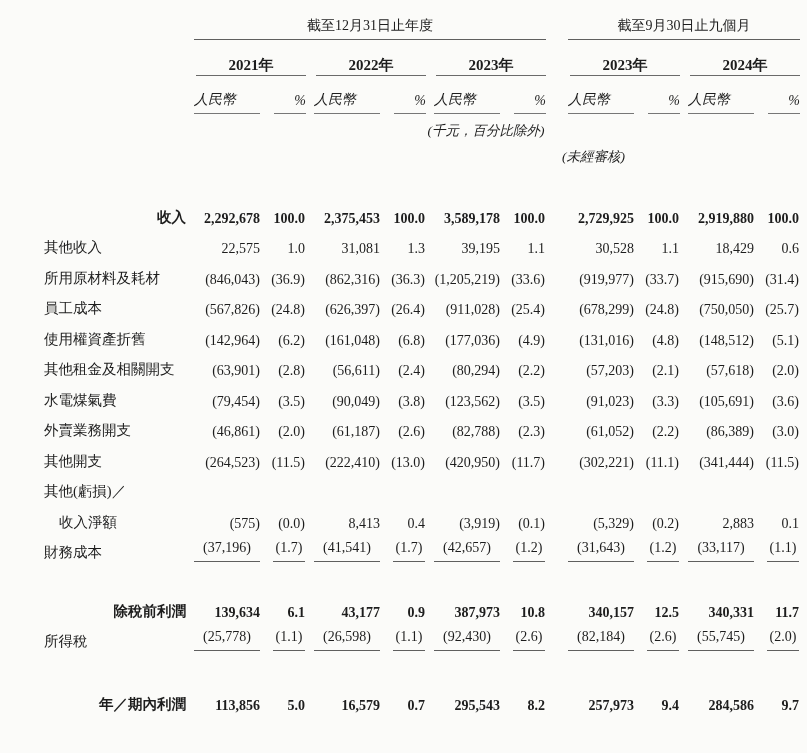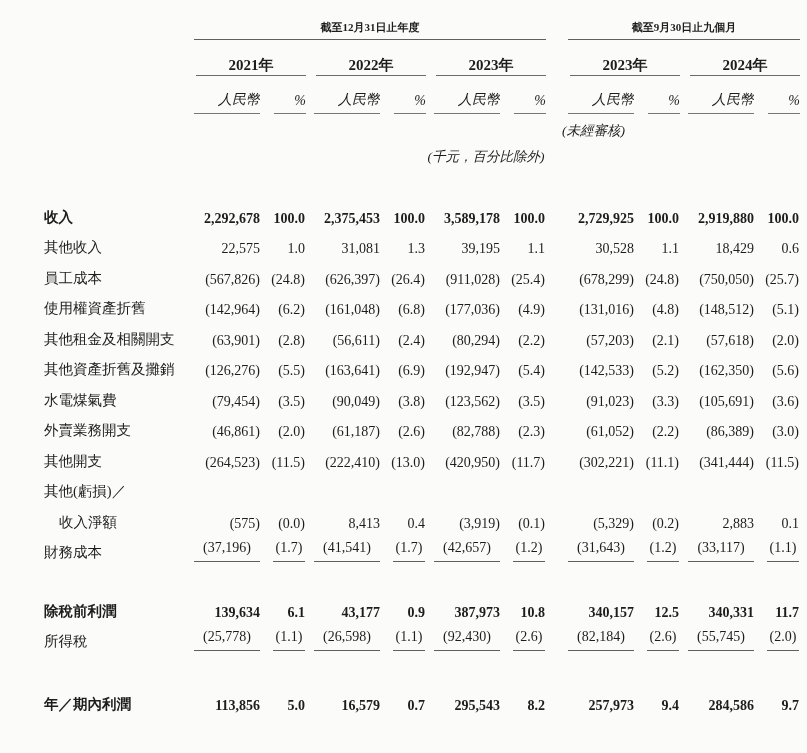--- a/index.html
+++ b/index.html
@@ -15,54 +15,54 @@
     border-collapse:collapse;
     table-layout:fixed;
     width:756px;
     font-size:14px;
   }
   td{padding:0;vertical-align:bottom;overflow:hidden;white-space:nowrap;}
 
   
   tr.section-row td{height:26px;}
   .sec{
-    font-weight:bold;font-size:11px;text-align:center;
+    font-weight:normal;font-size:14px;text-align:center;
     border-bottom:1.5px solid #5f5f5f;
     padding-bottom:4px;margin-left:8px;
   }
   tr.year-row td{height:36px;}
   .yr{
     font-weight:bold;font-size:15px;text-align:center;
     border-bottom:1.2px solid #6a6a6a;
     margin-left:10px;
   }
   tr.colhead-row td{height:38px;font-style:italic;}
   .rmbh{
-    text-align:right;
+    text-align:left;
     border-bottom:1.2px solid #777;
     padding-bottom:4px;margin-left:8px;
   }
   .pcth{
     text-align:right;
     border-bottom:1.2px solid #777;
     padding-bottom:4px;
     width:32px;margin-left:auto;
   }
   tr.note-row td{height:26px;font-style:italic;font-size:13.5px;}
   .note-c{text-align:center;}
   .note-l{text-align:left;padding-left:2px;}
   tr.pad-row td{height:30px;}
 
   
   tr.data td{height:30.5px;}
   td.lbl{font-size:14.5px;text-align:left;}
   td.lbl.ind{padding-left:15px;}
   td.num,td.pct{text-align:right;}
   td.pct{padding-right:1px;}
-  tr.bold td{font-weight:bold;}
+  tr.bold td{font-weight:bold;text-align:right;}
   tr.spacer-sm td{height:28px;}
   tr.spacer-lg td{height:32px;}
   .uline{
     display:inline-block;text-align:center;
     border-bottom:1.1px solid #5f5f5f;
     padding-bottom:5px;
   }
   .uline.w-num{min-width:66px;}
   .uline.w-pct{min-width:32px;}
 </style>
@@ -150,33 +150,33 @@
           </td>
       <td>
             <div class="pcth">%</div>
           </td>
     </tr>
 
     <tr class="note-row">
       <td></td>
           <td colspan="2"></td>
           <td colspan="2"></td>
+      <td colspan="2" class="note-c">(千元，百分比除外)</td>
+      <td></td>
+          <td colspan="2"></td>
+          <td colspan="2"></td>
+    </tr>
+    <tr class="note-row">
+      <td></td>
+          <td colspan="2"></td>
+          <td colspan="2"></td>
           <td colspan="2"></td>
       <td></td>
       <td colspan="2" class="note-l">(未經審核)</td>
       <td colspan="2"></td>
-    </tr>
-    <tr class="note-row">
-      <td></td>
-          <td colspan="2"></td>
-          <td colspan="2"></td>
-      <td colspan="2" class="note-c">(千元，百分比除外)</td>
-      <td></td>
-          <td colspan="2"></td>
-          <td colspan="2"></td>
     </tr>
 
     <tr class="pad-row">
           <td colspan="12"></td>
         </tr>
 
     </tbody>
       <tbody id="rows-body">
         <tr class="data bold">
           <td class="lbl">收入</td>
@@ -200,20 +200,34 @@
           <td class="pct">1.3</td>
           <td class="num">39,195</td>
           <td class="pct">1.1</td>
           <td></td>
           <td class="num">30,528</td>
           <td class="pct">1.1</td>
           <td class="num">18,429</td>
           <td class="pct">0.6</td>
         </tr>
         <tr class="data">
+          <td class="lbl">所用原材料及耗材</td>
+          <td class="num">(846,043)</td>
+          <td class="pct">(36.9)</td>
+          <td class="num">(862,316)</td>
+          <td class="pct">(36.3)</td>
+          <td class="num">(1,205,219)</td>
+          <td class="pct">(33.6)</td>
+          <td></td>
+          <td class="num">(919,977)</td>
+          <td class="pct">(33.7)</td>
+          <td class="num">(915,690)</td>
+          <td class="pct">(31.4)</td>
+        </tr>
+        <tr class="data">
           <td class="lbl">員工成本</td>
           <td class="num">(567,826)</td>
           <td class="pct">(24.8)</td>
           <td class="num">(626,397)</td>
           <td class="pct">(26.4)</td>
           <td class="num">(911,028)</td>
           <td class="pct">(25.4)</td>
           <td></td>
           <td class="num">(678,299)</td>
           <td class="pct">(24.8)</td>
@@ -240,34 +254,20 @@
           <td class="pct">(2.8)</td>
           <td class="num">(56,611)</td>
           <td class="pct">(2.4)</td>
           <td class="num">(80,294)</td>
           <td class="pct">(2.2)</td>
           <td></td>
           <td class="num">(57,203)</td>
           <td class="pct">(2.1)</td>
           <td class="num">(57,618)</td>
           <td class="pct">(2.0)</td>
-        </tr>
-        <tr class="data">
-          <td class="lbl">其他資產折舊及攤銷</td>
-          <td class="num">(126,276)</td>
-          <td class="pct">(5.5)</td>
-          <td class="num">(163,641)</td>
-          <td class="pct">(6.9)</td>
-          <td class="num">(192,947)</td>
-          <td class="pct">(5.4)</td>
-          <td></td>
-          <td class="num">(142,533)</td>
-          <td class="pct">(5.2)</td>
-          <td class="num">(162,350)</td>
-          <td class="pct">(5.6)</td>
         </tr>
         <tr class="data">
           <td class="lbl">水電煤氣費</td>
           <td class="num">(79,454)</td>
           <td class="pct">(3.5)</td>
           <td class="num">(90,049)</td>
           <td class="pct">(3.8)</td>
           <td class="num">(123,562)</td>
           <td class="pct">(3.5)</td>
           <td></td>

